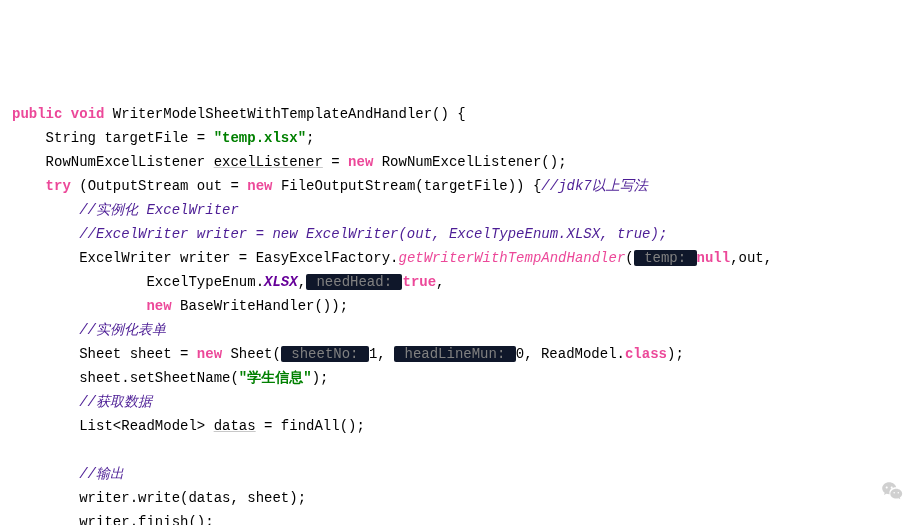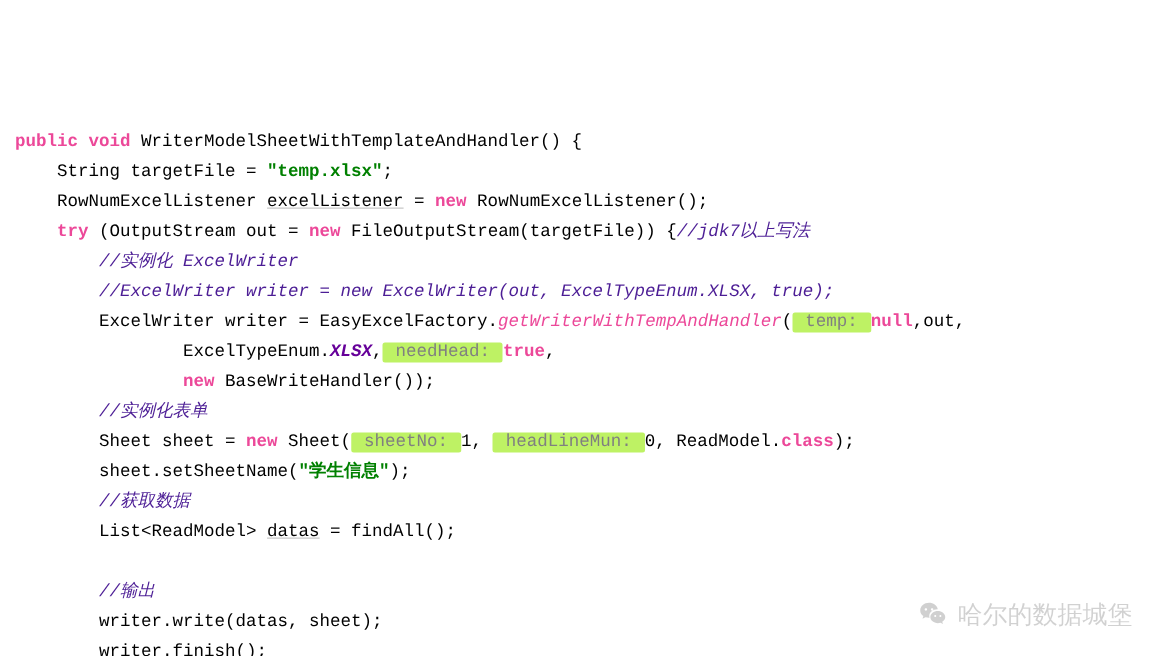--- a/index.html
+++ b/index.html
@@ -15,21 +15,21 @@
     width: 924px;
     height: 525px;
     box-sizing: border-box;
     overflow: hidden;
   }
   .kw { color: #ec4899; font-weight: bold; }
   .str { color: #008000; font-weight: bold; }
   .cmt { color: #4c1d95; font-style: italic; }
   .static { color: #ec4899; font-style: italic; }
   .const { color: #660099; font-style: italic; font-weight: bold;}
-  .hint { color: #808080; background: #bef264; padding: 0 2px; border-radius: 2px; font-style: normal;}
+  .hint { color: #808080; background: #0f172a; padding: 0 2px; border-radius: 2px; font-style: normal;}
   .underline { text-decoration: underline #c8c8c8; }
   .watermark {
     position: absolute;
     right: 18px;
     bottom: 20px;
     color: rgba(0,0,0,0.18);
     font-family: "Microsoft YaHei", sans-serif;
     font-size: 20px;
     font-weight: 500;
     display: flex;
@@ -63,17 +63,16 @@
         <span>writer.finish();</span>
     
         
     
 </div>
 
 <div class="watermark">
   <svg width="26" height="26" viewBox="0 0 24 24" fill="rgba(0,0,0,1)">
     <path d="M8.5 3C4.9 3 2 5.5 2 8.6c0 1.7.9 3.2 2.3 4.2l-.6 1.9 2.2-1.1c.8.2 1.7.4 2.6.4h.4c-.1-.4-.2-.8-.2-1.3 0-2.8 2.7-5 6-5h.3C14.4 5 11.7 3 8.5 3zm-2.3 4c.5 0 .9.4.9.9s-.4.9-.9.9-.9-.4-.9-.9.4-.9.9-.9zm4.6 0c.5 0 .9.4.9.9s-.4.9-.9.9-.9-.4-.9-.9.4-.9.9-.9zM15 9c-3 0-5.5 2-5.5 4.5S12 18 15 18c.7 0 1.4-.1 2-.3l1.8.9-.5-1.6c1.3-.8 2.2-2.1 2.2-3.5C20.5 11 18 9 15 9zm-1.9 3c.4 0 .7.3.7.7s-.3.7-.7.7-.7-.3-.7-.7.3-.7.7-.7zm3.8 0c.4 0 .7.3.7.7s-.3.7-.7.7-.7-.3-.7-.7.3-.7.7-.7z"></path>
   </svg>
-  <span>哈尔的数据城堡</span>
 </div>
 
 
 
 
 </body></html>

